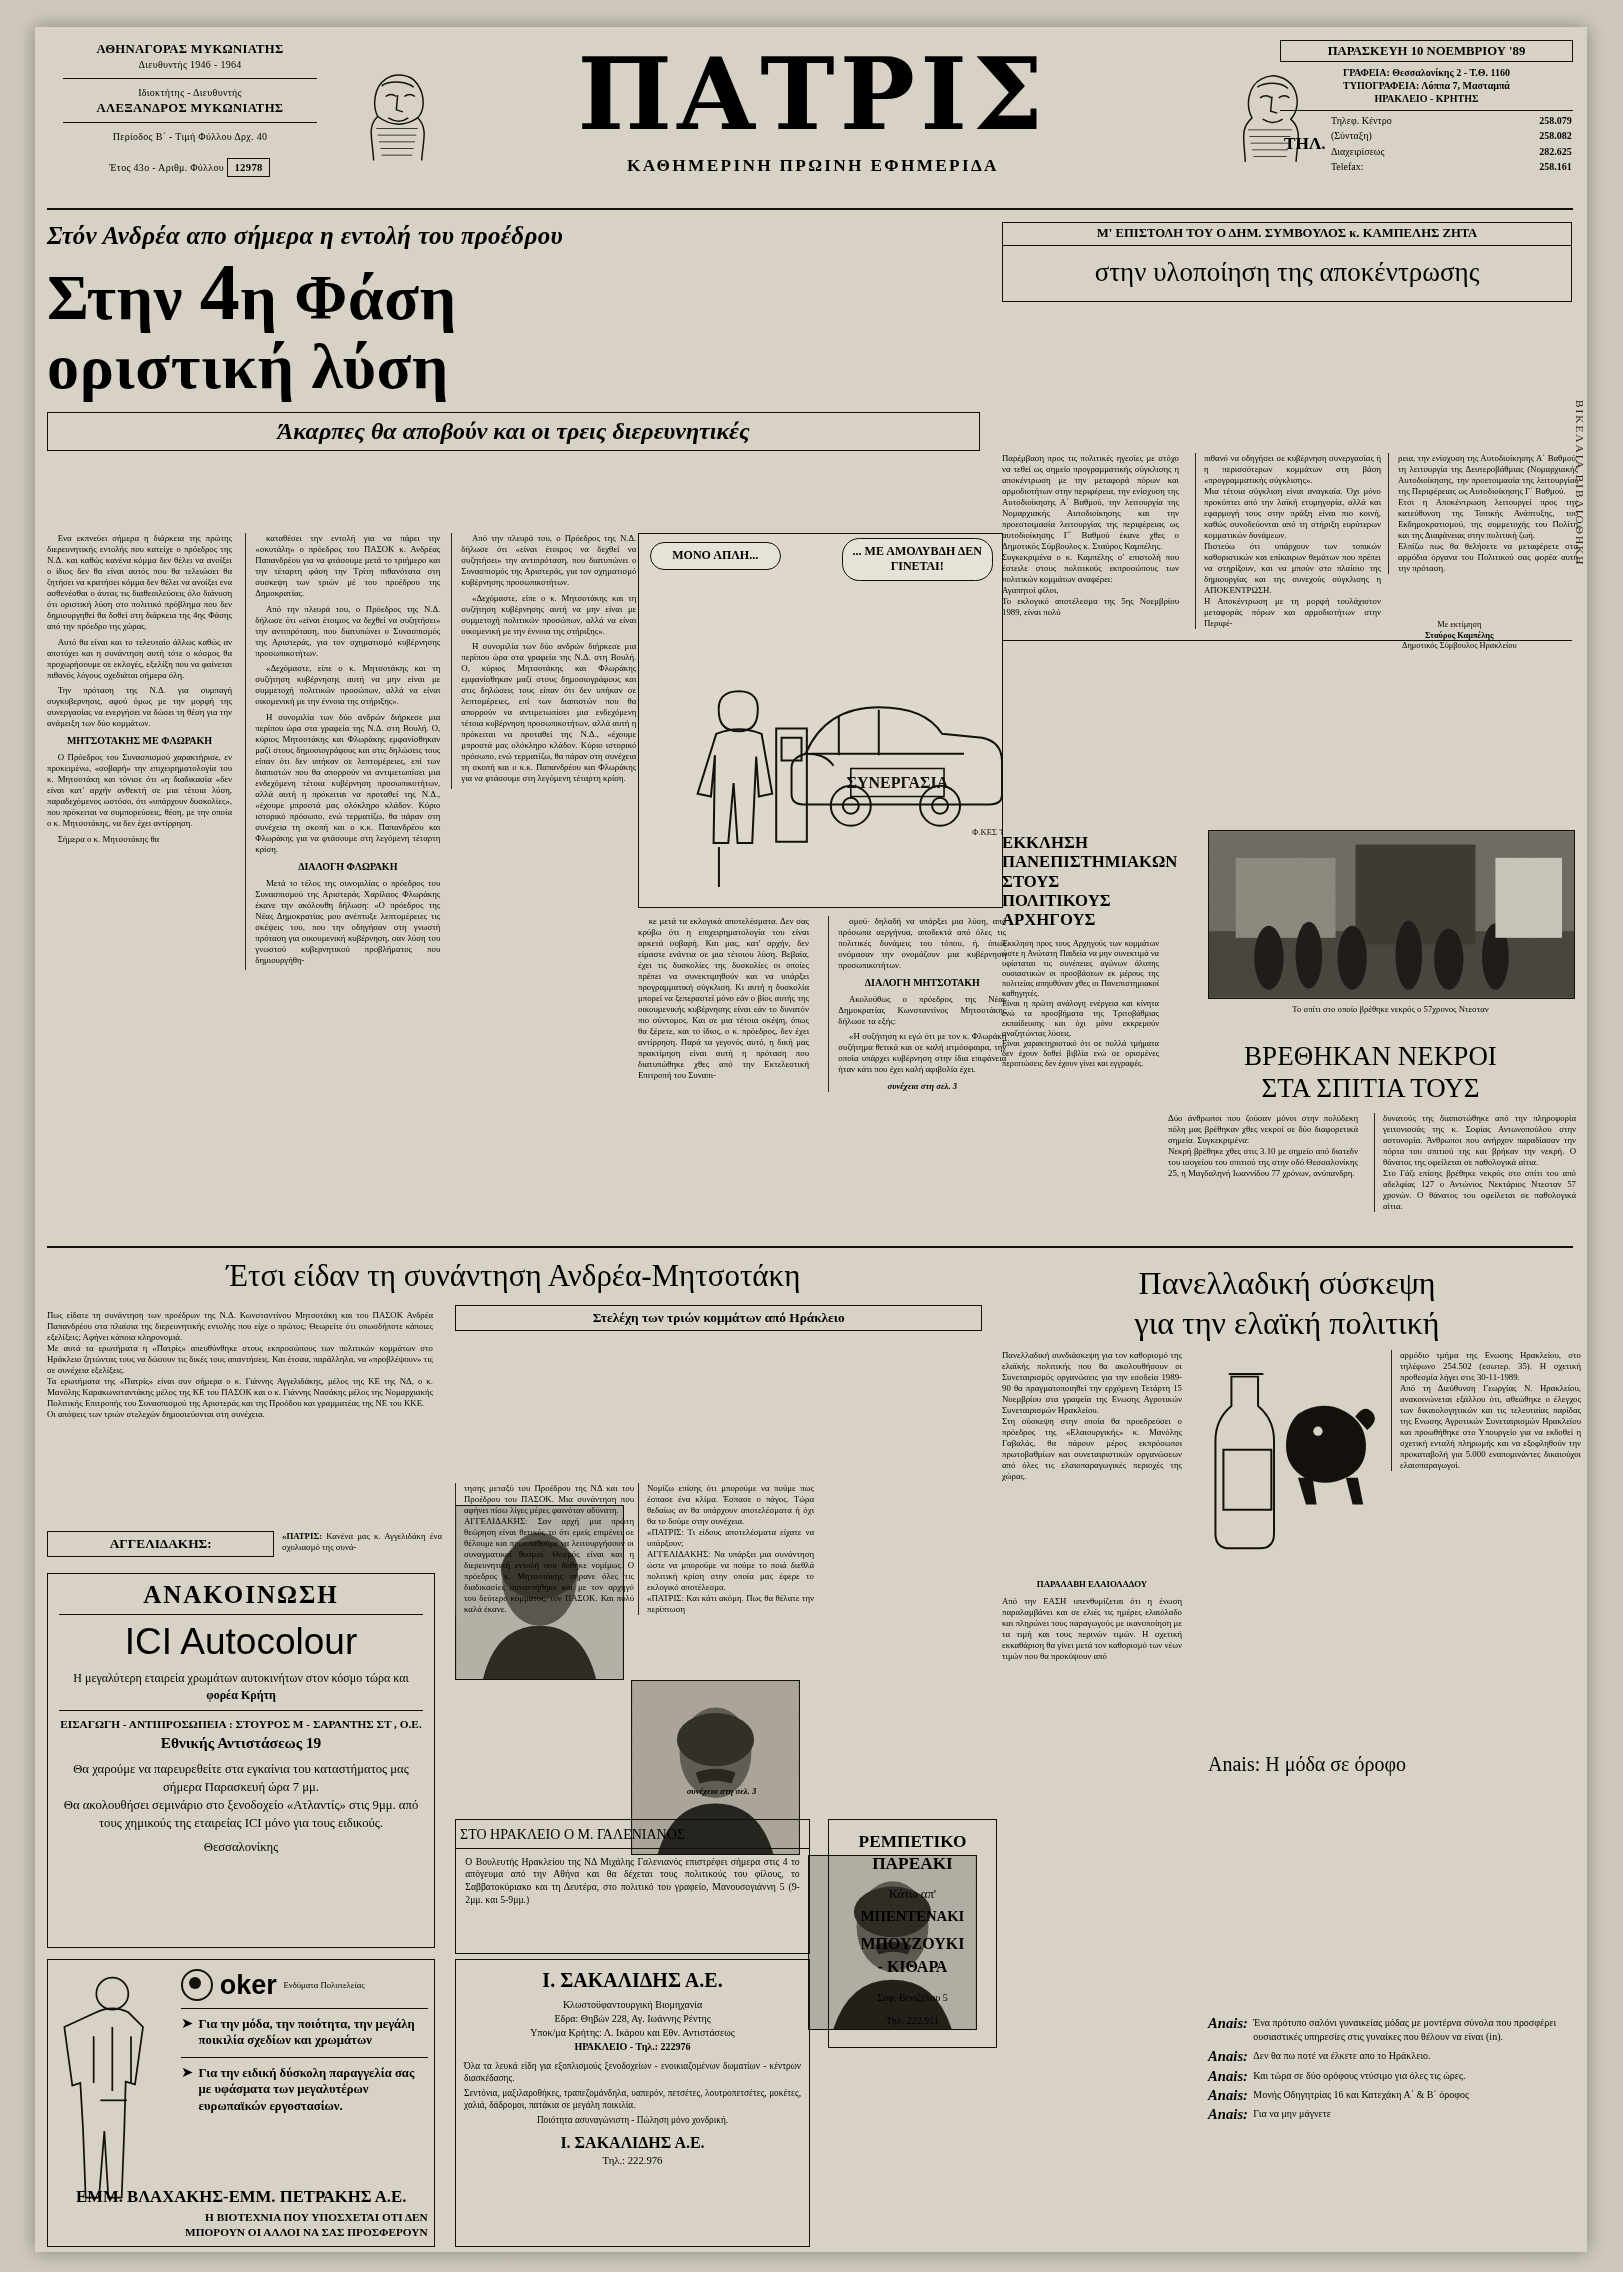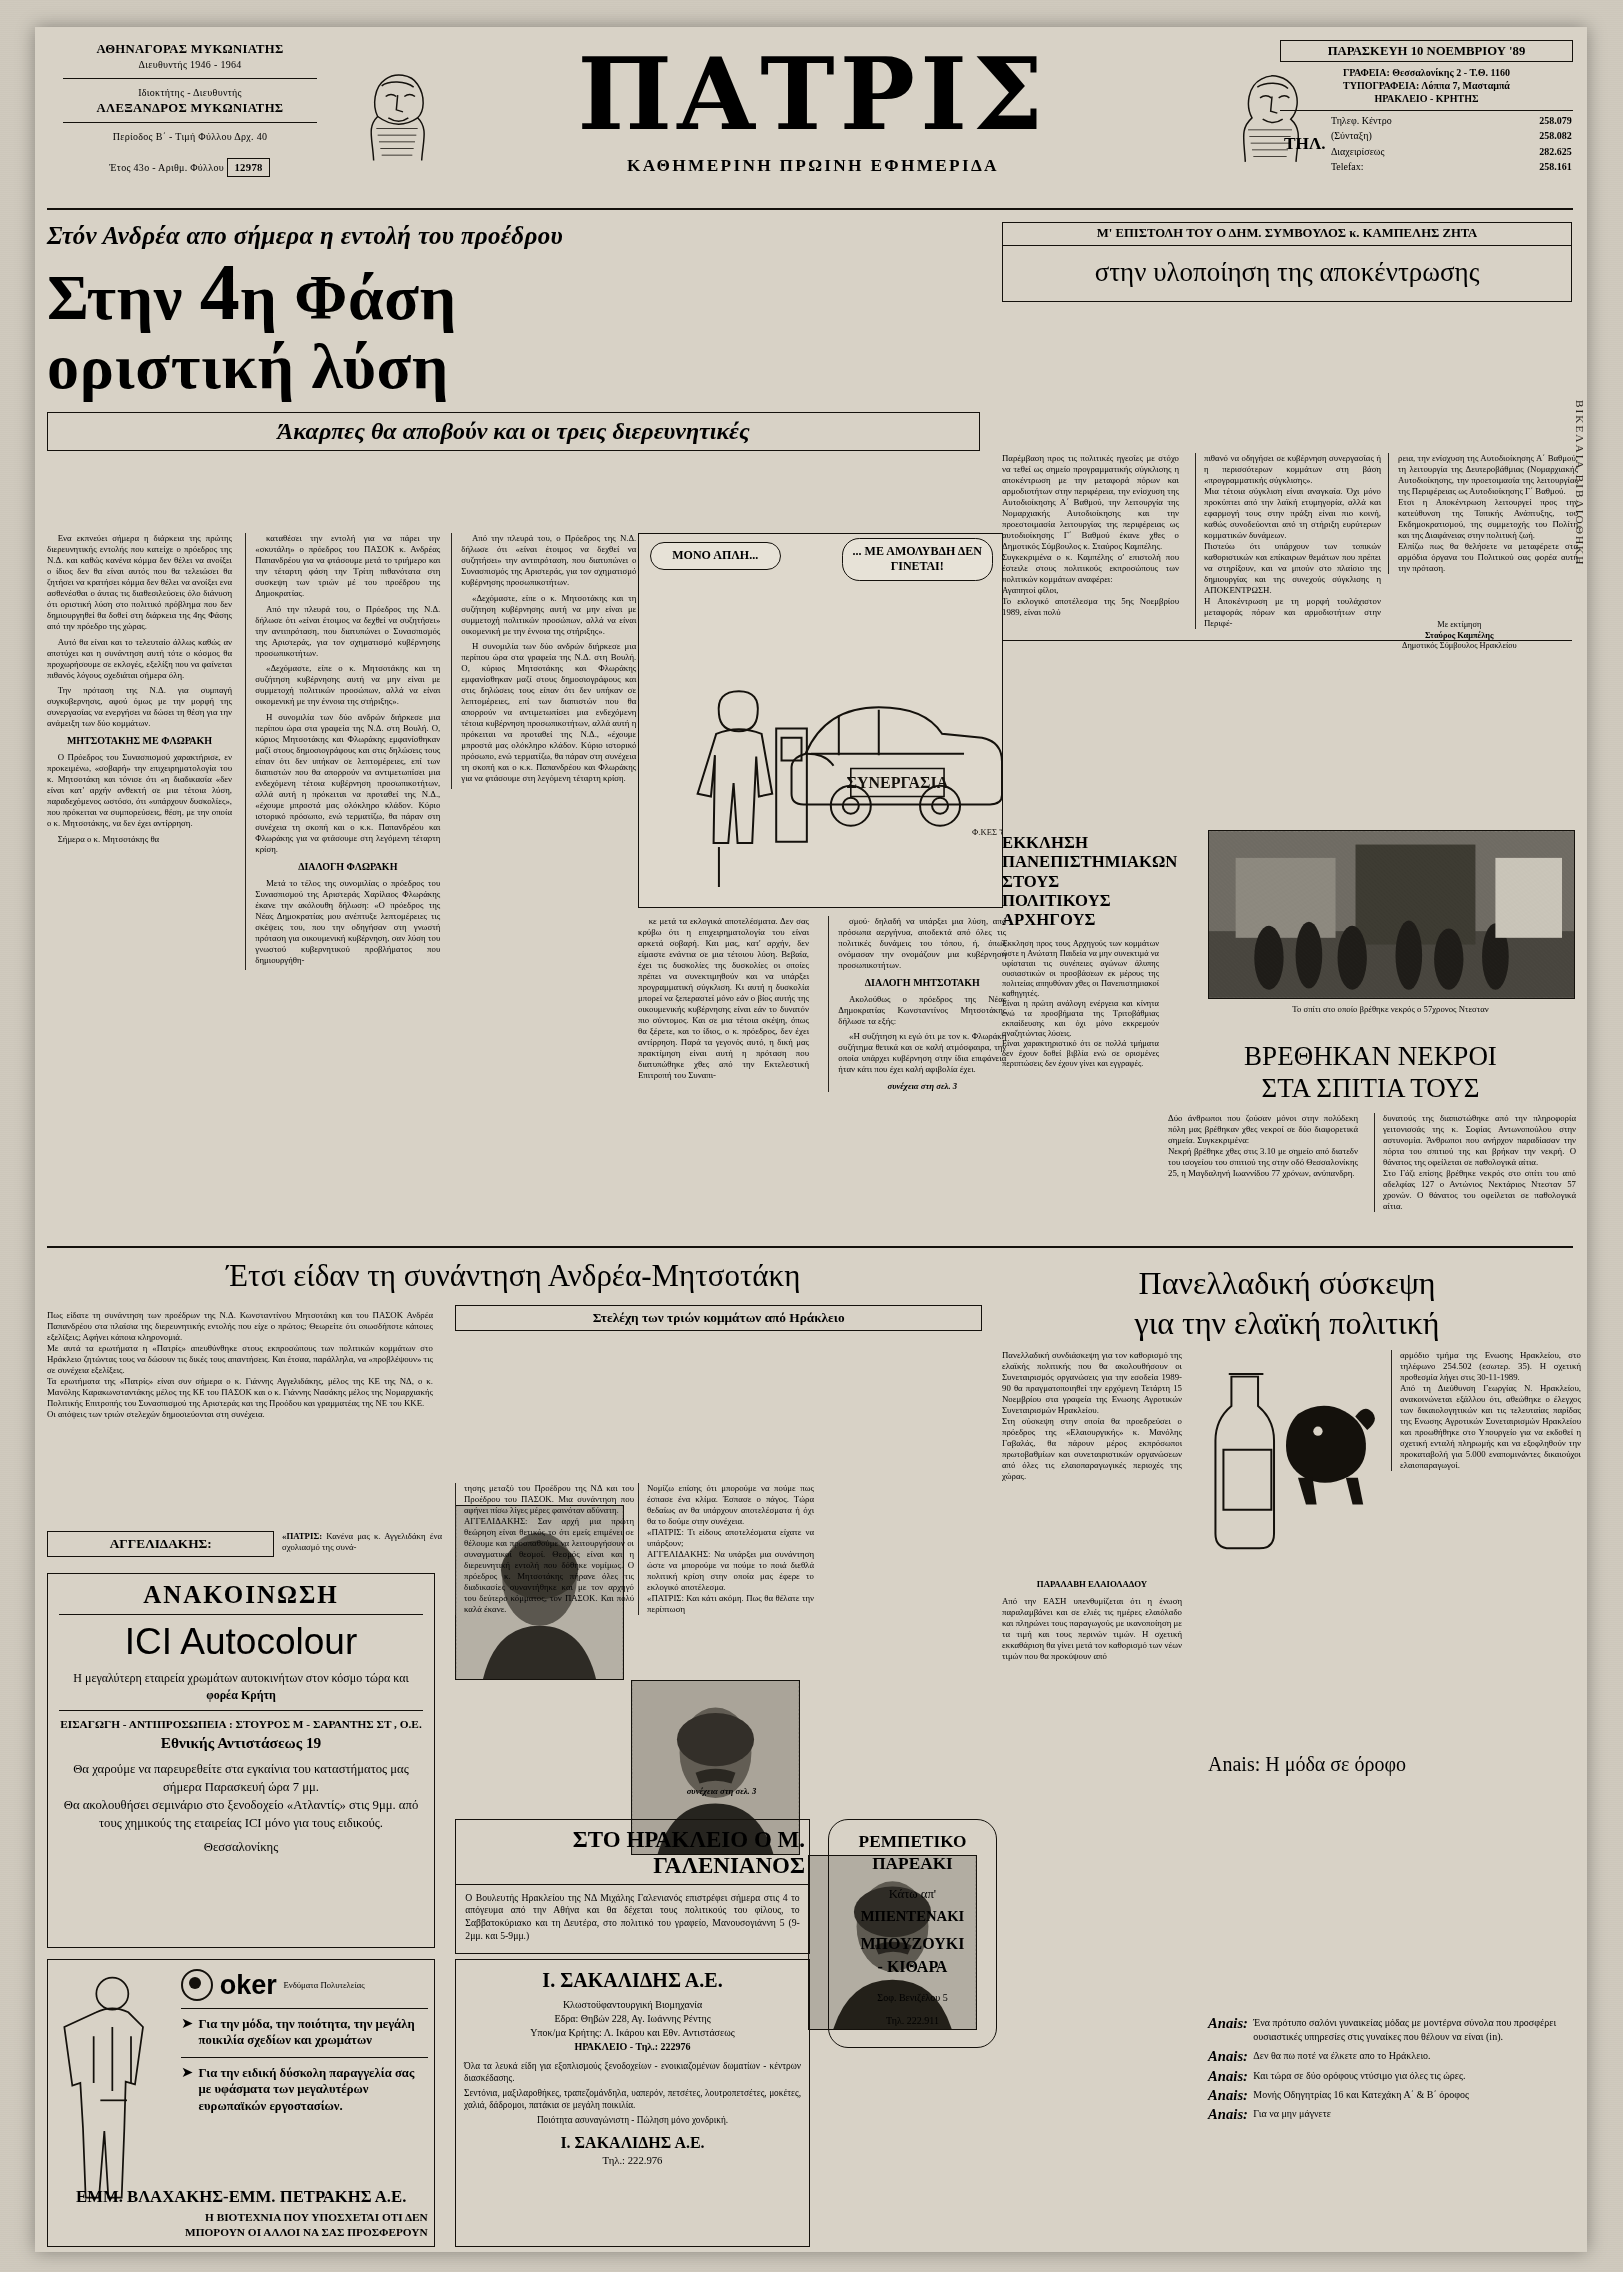--- a/index.html
+++ b/index.html
@@ -420,21 +420,21 @@
         <div>Θα χαρούμε να παρευρεθείτε στα εγκαίνια του καταστήματος μας</div>
         <div>σήμερα Παρασκευή ώρα 7 μμ.</div>
         <div>Θα ακολουθήσει σεμινάριο στο ξενοδοχείο «Ατλαντίς» στις 9μμ. από</div>
         <div>τους χημικούς της εταιρείας ICI μόνο για τους ειδικούς.</div>
         <div style="margin-top:6.7px;">Θεσσαλονίκης</div>
       </div>
     </div>
   </div>
 
   <div class="ad" style="left:420px;top:1792px;width:353px;height:133px;">
-    <div style="text-align:right;font-weight:bold;font-size:23px;padding:6.7px 4px 5.3px;border-bottom:1.3px solid #14110c;">ΣΤΟ ΗΡΑΚΛΕΙΟ Ο Μ. ΓΑΛΕΝΙΑΝΟΣ</div>
+    <div style="text-align:left;font-weight:normal;font-size:14px;padding:6.7px 4px 5.3px;border-bottom:1.3px solid #14110c;">ΣΤΟ ΗΡΑΚΛΕΙΟ Ο Μ. ΓΑΛΕΝΙΑΝΟΣ</div>
     <div class="tiny" style="padding:6.7px 9.3px;text-align:justify;font-size:9.7px;line-height:12.7px;">Ο Βουλευτής Ηρακλείου της ΝΔ Μιχάλης Γαλενιανός επιστρέφει σήμερα στις 4 το απόγευμα από την Αθήνα και θα δέχεται τους πολιτικούς του φίλους, το Σαββατοκύριακο και τη Δευτέρα, στο πολιτικό του γραφείο, Μανουσογιάννη 5 (9-2μμ. και 5-9μμ.)</div>
   </div>
 
   <div class="ad" style="left:420px;top:1932px;width:353px;height:286px;">
     <div style="text-align:center;padding:9.3px 8px;">
       <div style="font-weight:bold;font-size:20px;">Ι. ΣΑΚΑΛΙΔΗΣ Α.Ε.</div>
       <div style="font-size:10px;line-height:14px;margin-top:5.3px;">
         <div>Κλωστοϋφαντουργική Βιομηχανία</div>
         <div>Εδρα: Θηβών 228, Αγ. Ιωάννης Ρέντης</div>
         <div>Υποκ/μα Κρήτης: Λ. Ικάρου και Εθν. Αντιστάσεως</div>
@@ -443,21 +443,21 @@
       <div class="tiny" style="margin-top:6.7px;text-align:justify;font-size:9.3px;line-height:12px;">
         <div>Όλα τα λευκά είδη για εξοπλισμούς ξενοδοχείων - ενοικιαζομένων δωματίων - κέντρων διασκέδασης.</div>
         <div style="margin-top:2.7px;">Σεντόνια, μαξιλαροθήκες, τραπεζομάνδηλα, υαπερόν, πετσέτες, λουτροπετσέτες, μοκέτες, χαλιά, δάδρομοι, πατάκια σε μεγάλη ποικιλία.</div>
         <div style="margin-top:2.7px;text-align:center;">Ποιότητα ασυναγώνιστη - Πώληση μόνο χονδρική.</div>
       </div>
       <div style="font-weight:bold;font-size:16px;margin-top:8px;">Ι. ΣΑΚΑΛΙΔΗΣ Α.Ε.</div>
       <div style="font-size:10.7px;margin-top:2.7px;">Τηλ.: 222.976</div>
     </div>
   </div>
 
-  <div class="ad" style="left:793px;top:1792px;width:167px;height:227px;border-radius:20px;">
+  <div class="ad" style="left:793px;top:1792px;width:167px;height:227px;">
     <div style="text-align:center;font-weight:bold;font-size:17.3px;line-height:22.7px;padding-top:10.7px;">
       <div>ΡΕΜΠΕΤΙΚΟ</div>
       <div>ΠΑΡΕΑΚΙ</div>
       <div style="font-size:12.7px;margin-top:6.7px;font-weight:normal;">Κάτω απ'</div>
       <div style="font-size:14.7px;">ΜΠΕΝΤΕΝΑΚΙ</div>
       <div style="font-size:16px;margin-top:5.3px;">ΜΠΟΥΖΟΥΚΙ</div>
       <div style="font-size:16px;">- ΚΙΘΑΡΑ</div>
       <div style="font-size:10px;margin-top:8px;font-weight:normal;">Σοφ. Βενιζέλου 5</div>
       <div style="font-size:10px;font-weight:normal;">Τηλ. 222.911</div>
     </div>

